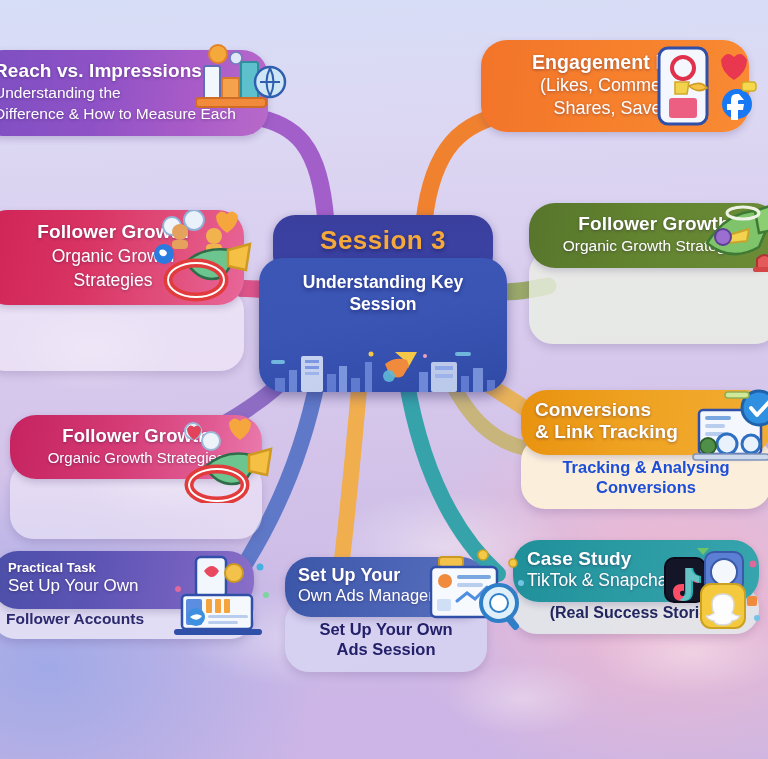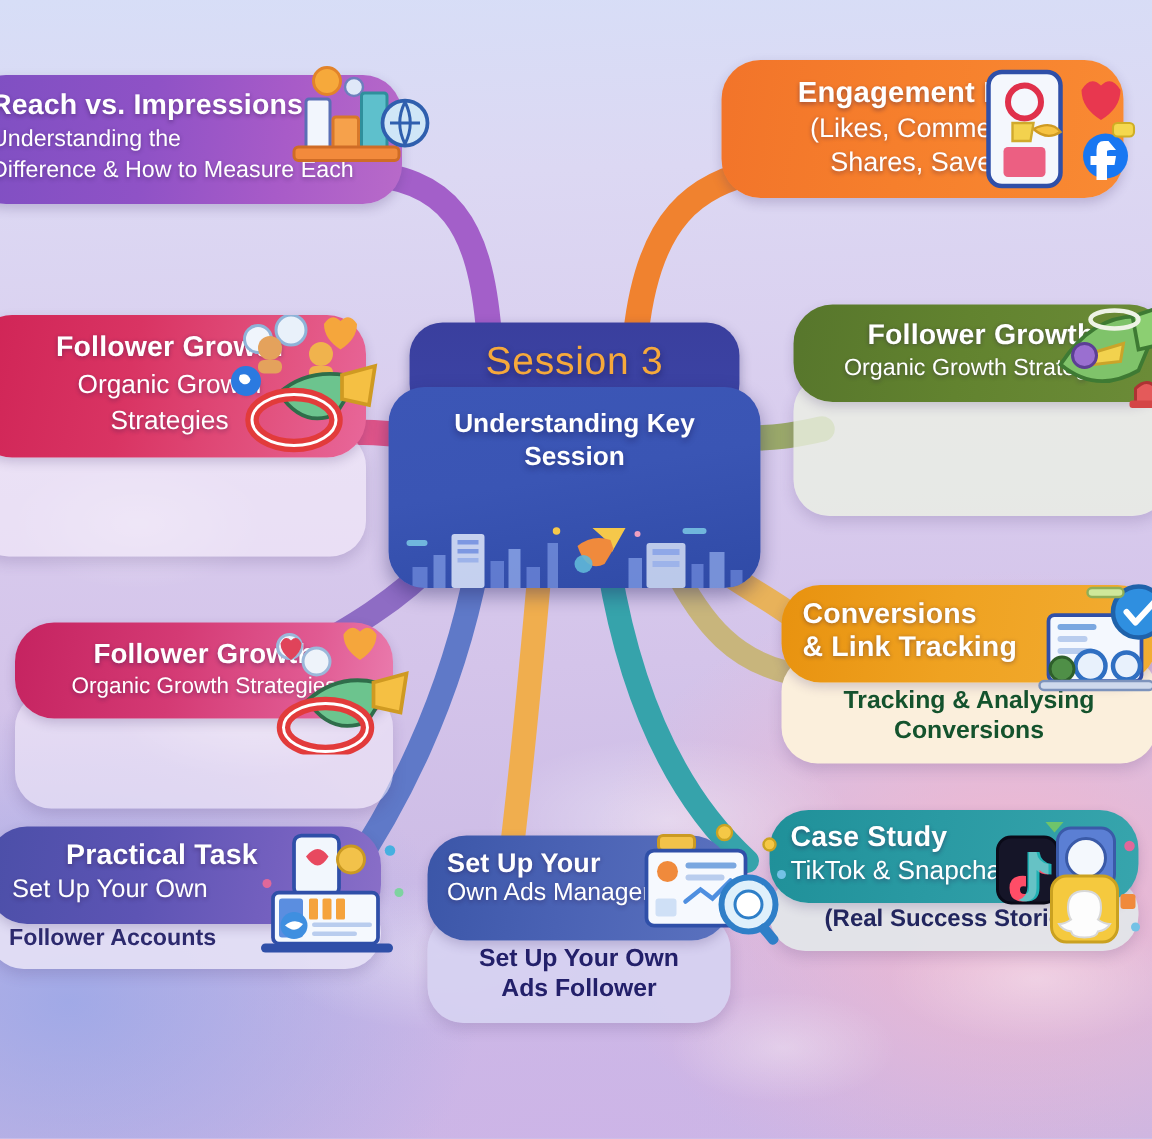--- a/index.html
+++ b/index.html
@@ -111,38 +111,38 @@
   #n-fg3 .body{background:rgba(243,236,250,.58);height:46px;}
 
   
   #n-conv{left:521px;top:390px;width:250px;}
   #n-conv .head{
     background:linear-gradient(100deg,#e8920f 0%,#efa221 45%,#f2ad33 100%);
     padding:9px 14px 11px 14px;
   }
   #n-conv .title{font-size:19px;}
   #n-conv .body{background:#fbefdc;height:auto;text-align:center;}
-  #n-conv .btext{color:#14532d;font-size:16.5px;font-weight:bold;}
+  #n-conv .btext{color:#1d4ed8;font-size:16.5px;font-weight:bold;}
 
   
   #n-task{left:-8px;top:551px;width:262px;}
   #n-task .head{
     background:linear-gradient(100deg,#4b4fa8 0%,#5d54b4 40%,#7460bf 72%,#8a6fc8 100%);
     padding:9px 16px 12px 16px;
   }
-  #n-task .title{font-size:19px;margin-left:36px;}
+  #n-task .title{font-size:13px;}
   #n-task .sub{font-size:17px;margin-top:1px;}
   #n-task .body{background:rgba(231,226,246,.88);height:auto;padding-top:19px;padding-bottom:10px;}
   #n-task .btext{color:#2d2a6e;font-size:15.5px;font-weight:bold;}
 
   
   #n-ads{left:285px;top:557px;width:202px;}
   #n-ads .head{
     background:linear-gradient(100deg,#3b56a8 0%,#4a62b4 45%,#5b72bf 100%);
-    padding:8px 13px 21px 13px;
+    padding:8px 13px 11px 13px;
   }
   #n-ads .title{font-size:18px;}
   #n-ads .sub{font-size:16.5px;margin-top:0px;}
   #n-ads .body{background:rgba(214,209,241,.92);text-align:center;padding-top:20px;padding-bottom:13px;}
   #n-ads .btext{color:#23206a;font-size:16.5px;font-weight:bold;}
 
   
   #n-case{left:513px;top:540px;width:246px;}
   #n-case .head{
     background:linear-gradient(100deg,#1f9099 0%,#2a9aa3 45%,#37a5ad 100%);
@@ -154,21 +154,21 @@
   #n-case .btext{color:#22265e;font-size:16px;font-weight:bold;}
 
   
   #center{position:absolute;left:259px;top:215px;width:248px;z-index:8;}
   #center .c-top{
     background:linear-gradient(180deg,#3a3f9e 0%,#3c44a5 100%);
     border-radius:22px;margin:0 14px;padding:10px 0 22px 0;text-align:center;
     box-shadow:0 3px 8px rgba(30,25,90,.35);
   }
   #center .c-session{
-    color:#f6a93b;font-size:26px;font-weight:normal;letter-spacing:.5px;
+    color:#f6a93b;font-size:26px;font-weight:bold;letter-spacing:.5px;
     text-shadow:0 2px 4px rgba(20,15,70,.5);
   }
   #center .c-main{
     position:relative;margin-top:-20px;
     background:linear-gradient(170deg,#3c56b6 0%,#3a55b4 45%,#2f4aa6 100%);
     border-radius:24px;padding:14px 10px 0 10px;text-align:center;height:120px;
     box-shadow:0 5px 12px rgba(30,25,90,.38);
     overflow:hidden;
   }
   #center .c-text{
@@ -367,21 +367,21 @@
     </svg>
   </div>
 
   <div class="node" id="n-ads">
     <div class="head">
       <div class="title">Set Up Your</div>
       <div class="sub">Own Ads Manager</div>
     </div>
     <div class="body">
       <div class="btext">Set Up Your Own</div>
-      <div class="btext">Ads Follower</div>
+      <div class="btext">Ads Session</div>
     </div>
     <svg class="sticker" style="left:128px;top:-8px;" width="116" height="94" viewBox="0 0 116 94">
       <rect x="26" y="8" width="24" height="10" rx="3" fill="#f2c24a" stroke="#cb9a22" stroke-width="2"></rect>
       <rect x="18" y="18" width="66" height="50" rx="5" fill="#f6f9fe" stroke="#2f4fa8" stroke-width="2.5"></rect>
       <circle cx="32" cy="32" r="7" fill="#f08a3c"></circle>
       <rect x="44" y="26" width="34" height="4" rx="2" fill="#7aa7e0"></rect>
       <rect x="44" y="34" width="26" height="4" rx="2" fill="#b9cdee"></rect>
       <path d="M44,52 l10,-8 l8,6 l12,-12" stroke="#4f8fe0" stroke-width="3" fill="none" stroke-linecap="round"></path>
       <rect x="24" y="50" width="14" height="12" rx="2" fill="#cfe0f6"></rect>
       <circle cx="86" cy="54" r="18" fill="#dff0fb" stroke="#2f7fc8" stroke-width="4"></circle>

